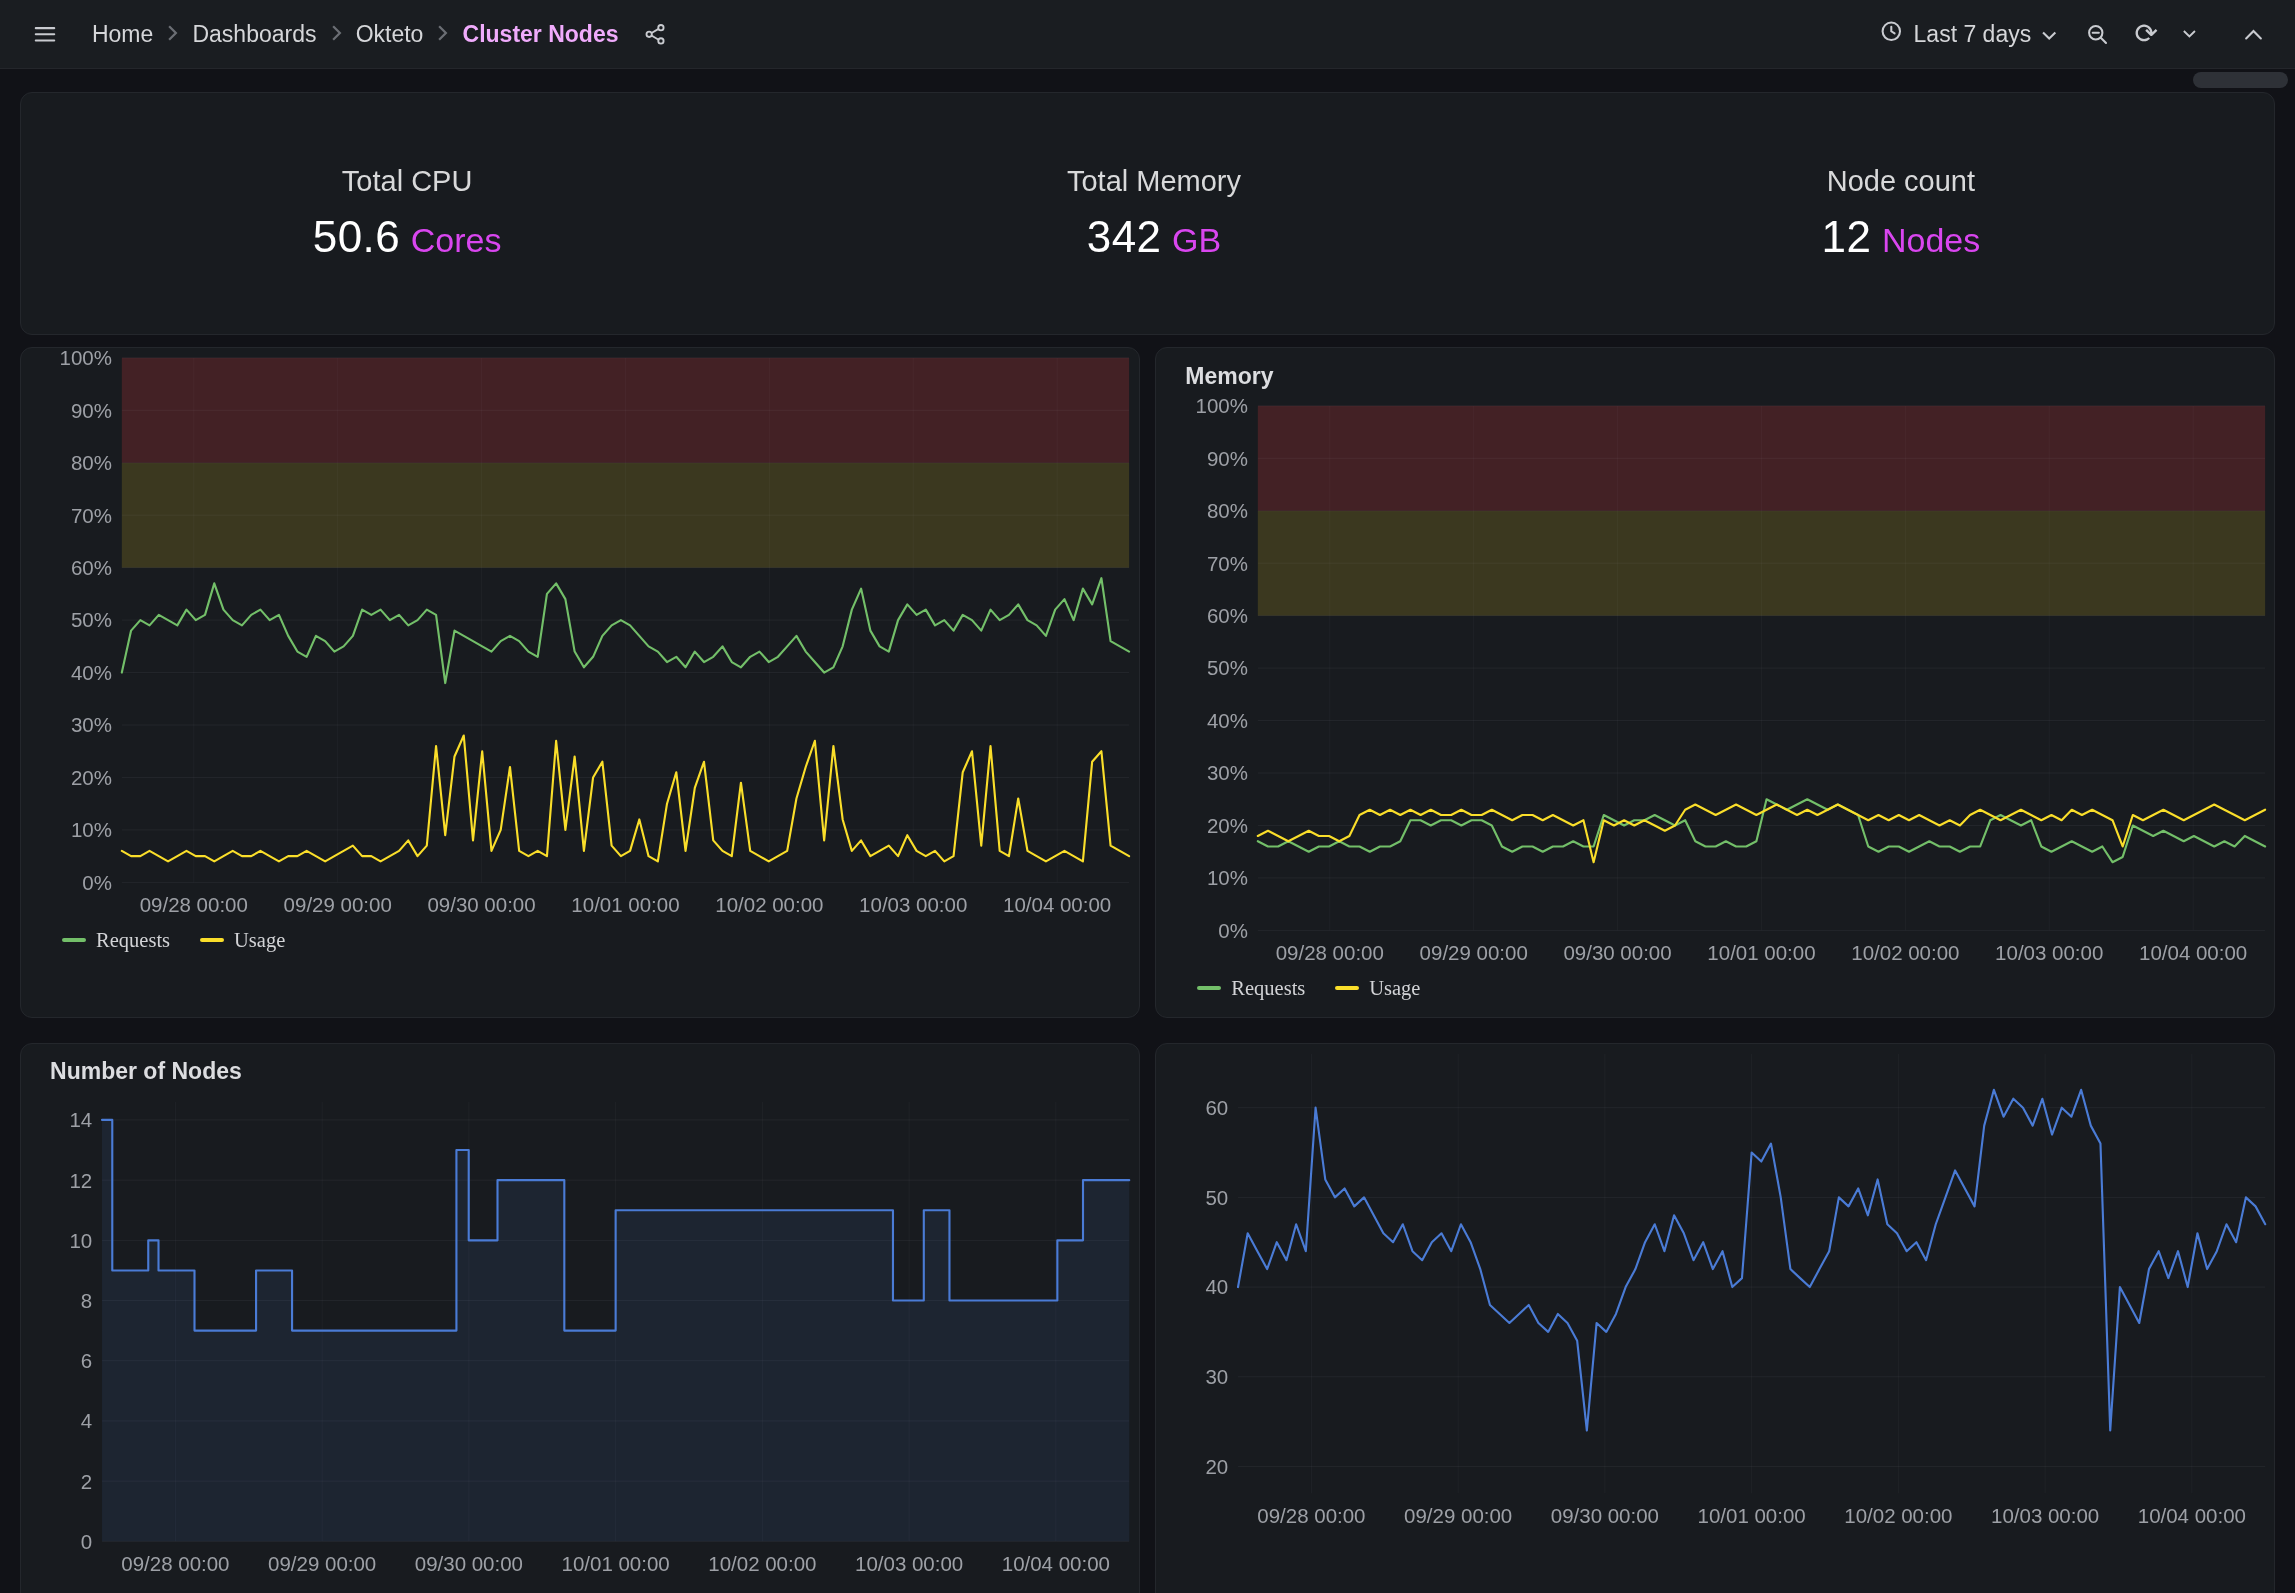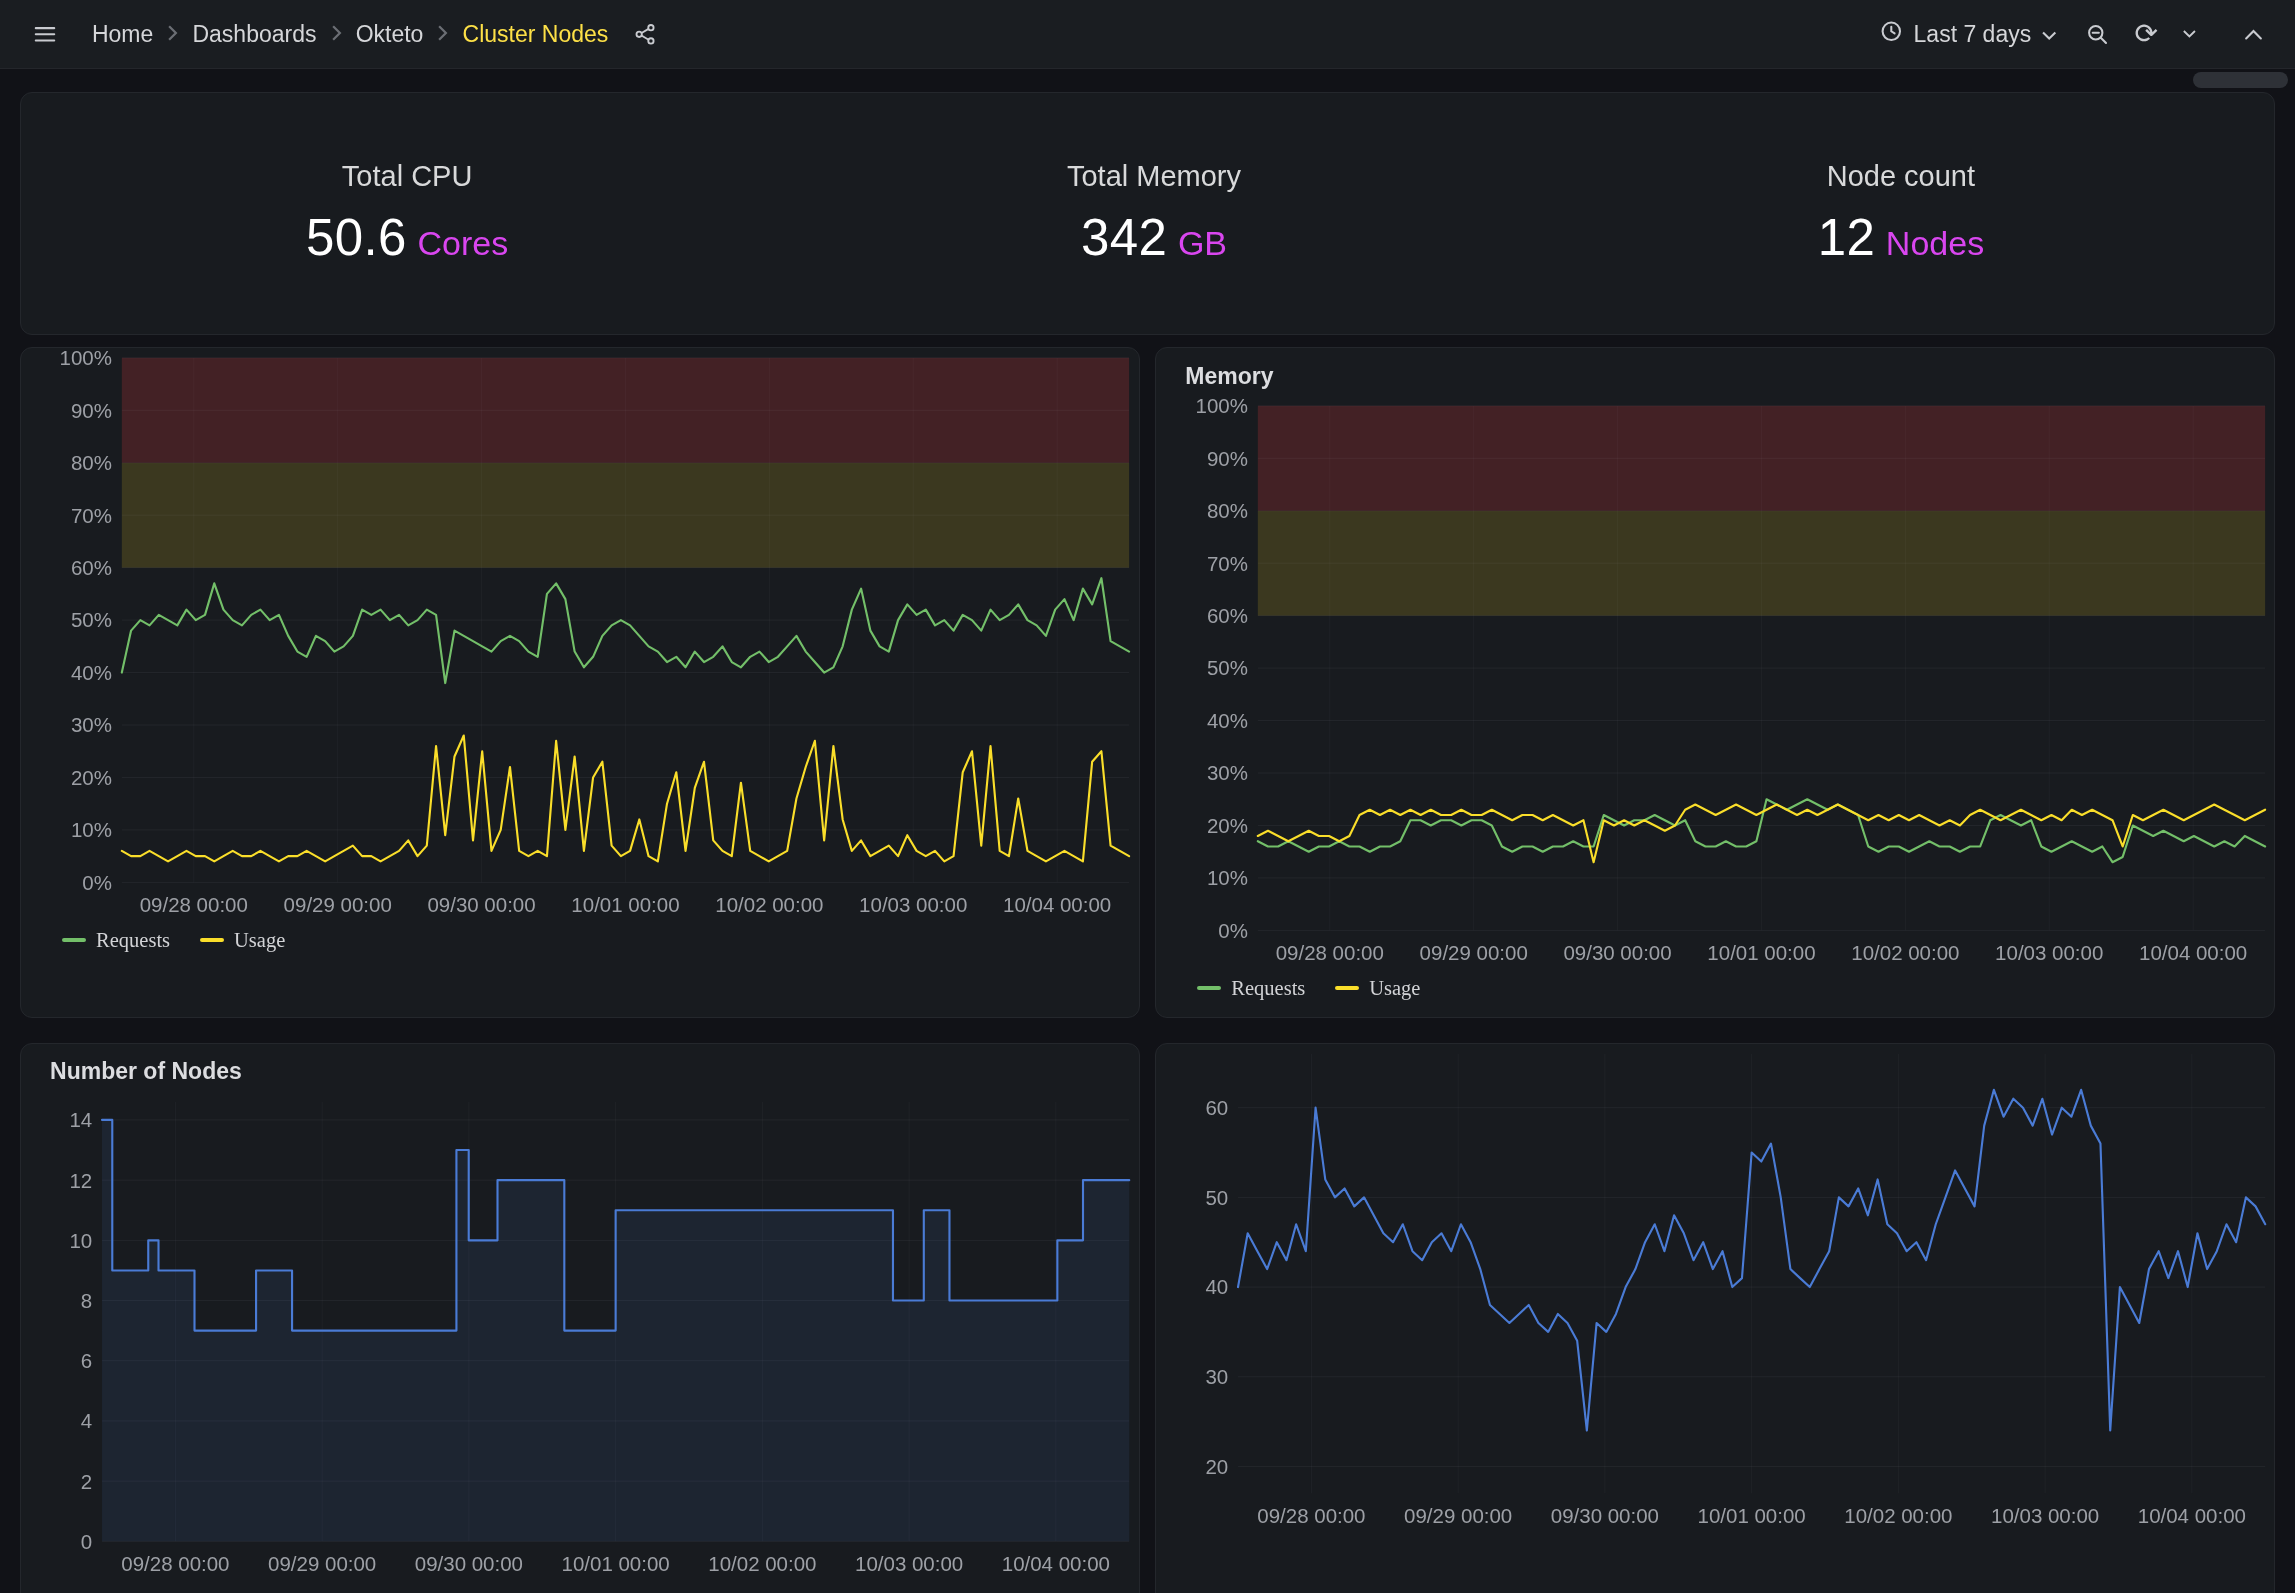--- a/index.html
+++ b/index.html
@@ -9,39 +9,39 @@
 
   
   .nav { height:69px; background:#1a1d21; border-bottom:0.8px solid #24262b;
          display:flex; align-items:center; padding:12px 23px; gap:8.2px; }
   .icon-btn { background:none; border:none; color:#c9cbd0; display:flex; align-items:center;
               justify-content:center; gap:9.8px; padding:8.2px; cursor:pointer; border-radius:3.3px; }
   .icon-btn svg { display:block; }
   .nav svg { stroke:#c9cbd0; }
   .breadcrumb { display:flex; align-items:center; gap:4.9px; margin-left:8.2px; }
   .crumb { color:#d5d6d9; font-size:23px; text-decoration:none; padding:0 8.2px; cursor:pointer; }
-  .crumb.current { color:#fde047; cursor:default; }
+  .crumb.current { color:#f0abfc; cursor:default;font-weight:bold; }
   .sep svg { stroke:#6b6e74; }
   .spacer { flex:1; }
   .time-btn { background:none; border:none; display:flex; align-items:center; gap:9.8px;
               color:#d5d6d9; font-size:23px; padding:8.2px 11.5px; cursor:pointer; }
   .refresh-glyph { font-size:28px; line-height:1; color:#c9cbd0; font-family:"DejaVu Sans",sans-serif; }
   .collapse-btn { margin-left:21px; }
 
   .scroll-thumb { position:absolute; top:72px; right:6.6px; width:95px; height:16.4px;
                   background:#34373d; border-radius:8.2px; opacity:.85; }
 
   
   .panel { background:#181b1f; border:0.8px solid #24272c; border-radius:12px;padding-left:13px; }
 
   .stats { margin:23px 19.7px 12.3px 19.7px; height:243px; display:flex; align-items:center; }
   .stat { flex:1; display:flex; flex-direction:column; align-items:center; justify-content:center; gap:14.8px; }
   .stat-title { font-size:29px; color:#d8d9da; font-weight:400; }
   .stat-value-row { display:flex; align-items:baseline; gap:10.7px; }
-  .stat-value { font-size:51px; font-weight:500; color:#ffffff; letter-spacing:0.4px; }
+  .stat-value { font-size:44px; font-weight:500; color:#ffffff; letter-spacing:0.4px; }
   .stat-unit { font-size:34px; color:#d946ef; font-weight:400; }
 
   .grid { margin:0 19.7px; display:grid; grid-template-columns:1fr 1fr;
           grid-template-rows:671px 574px; gap:24.6px 14.8px; }
   .chart-panel { overflow:hidden; }
   .panel-header { height:48px; display:flex; align-items:center; padding:8.2px 16.4px 0 16.4px; }
   .panel-title { font-size:23px; font-weight:600; color:#dcdde0; }
   svg.chart { display:block; margin:0 9.8px; }
   svg.chart-tall { width:1101px; height:577px; }
   svg.chart-short { width:1101px; height:492px; }

